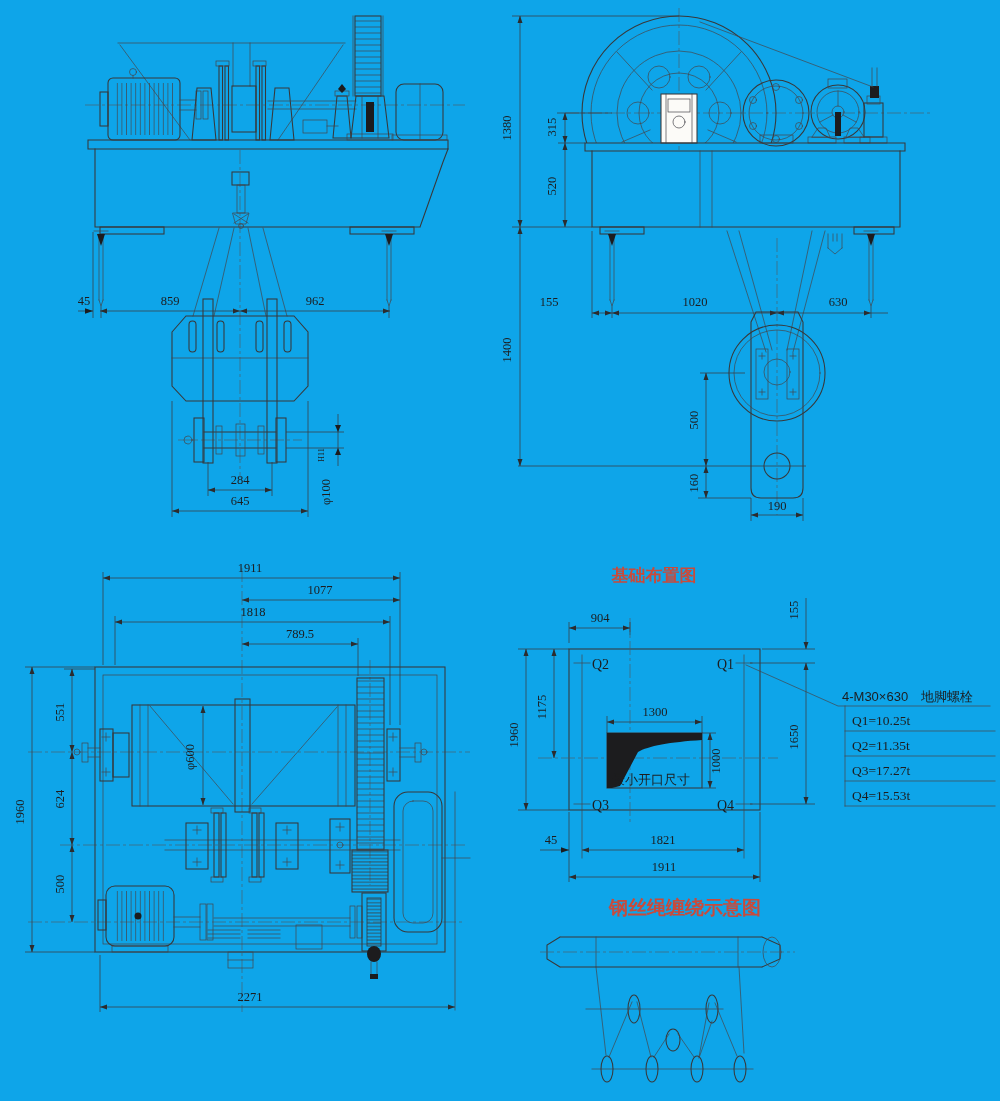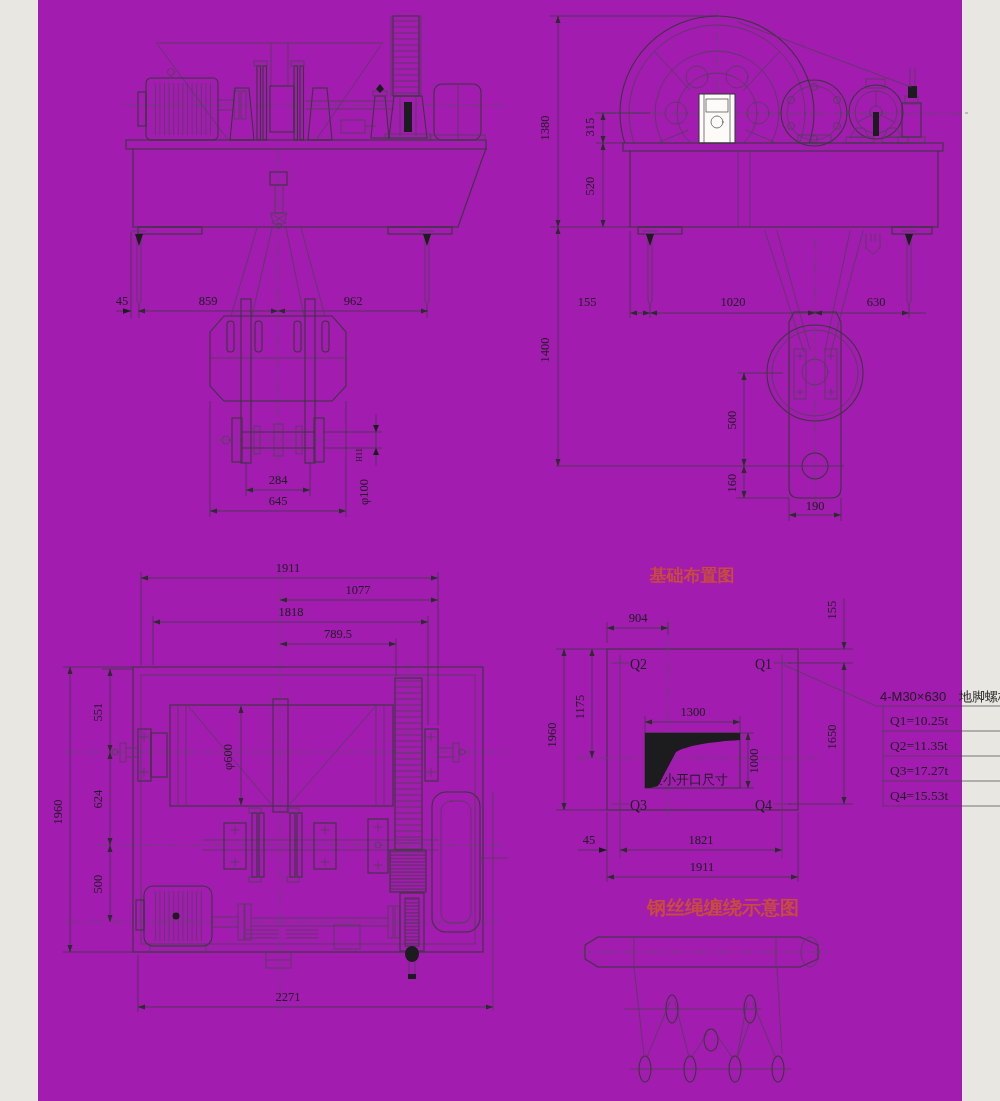--- a/index.html
+++ b/index.html
@@ -1,16 +1,16 @@
 <!DOCTYPE html>
 <html><head>
 <meta charset="utf-8">
 <style>
   html,body{margin:0;padding:0;background:#e9e7e2;}
-  #page{width:924px;height:1101px;background:#a21caf;position:relative;margin:0 auto;
+  #page{width:1000px;height:1101px;background:#0ea5e9;position:relative;margin:0 auto;
         font-family:"Liberation Sans",sans-serif;}
   svg{display:block}
   .o{fill:none;stroke:#38383a;stroke-width:1.05;stroke-linecap:square}
   .t{fill:none;stroke:#45454a;stroke-width:0.7;stroke-linecap:square}
   .cl{fill:none;stroke:#55555a;stroke-width:0.6;stroke-dasharray:14 3 3 3}
   .dim{fill:none;stroke:#3c3c40;stroke-width:0.75}
   .blk{fill:#1c1c1e;stroke:none}
   .paper{fill:#fcfbf8}
   .dt{font-family:"Liberation Serif",serif;font-size:12.5px;fill:#1d1d1f;text-anchor:middle}
   .sm{font-family:"Liberation Serif",serif;font-size:8px;fill:#1d1d1f;text-anchor:middle}

